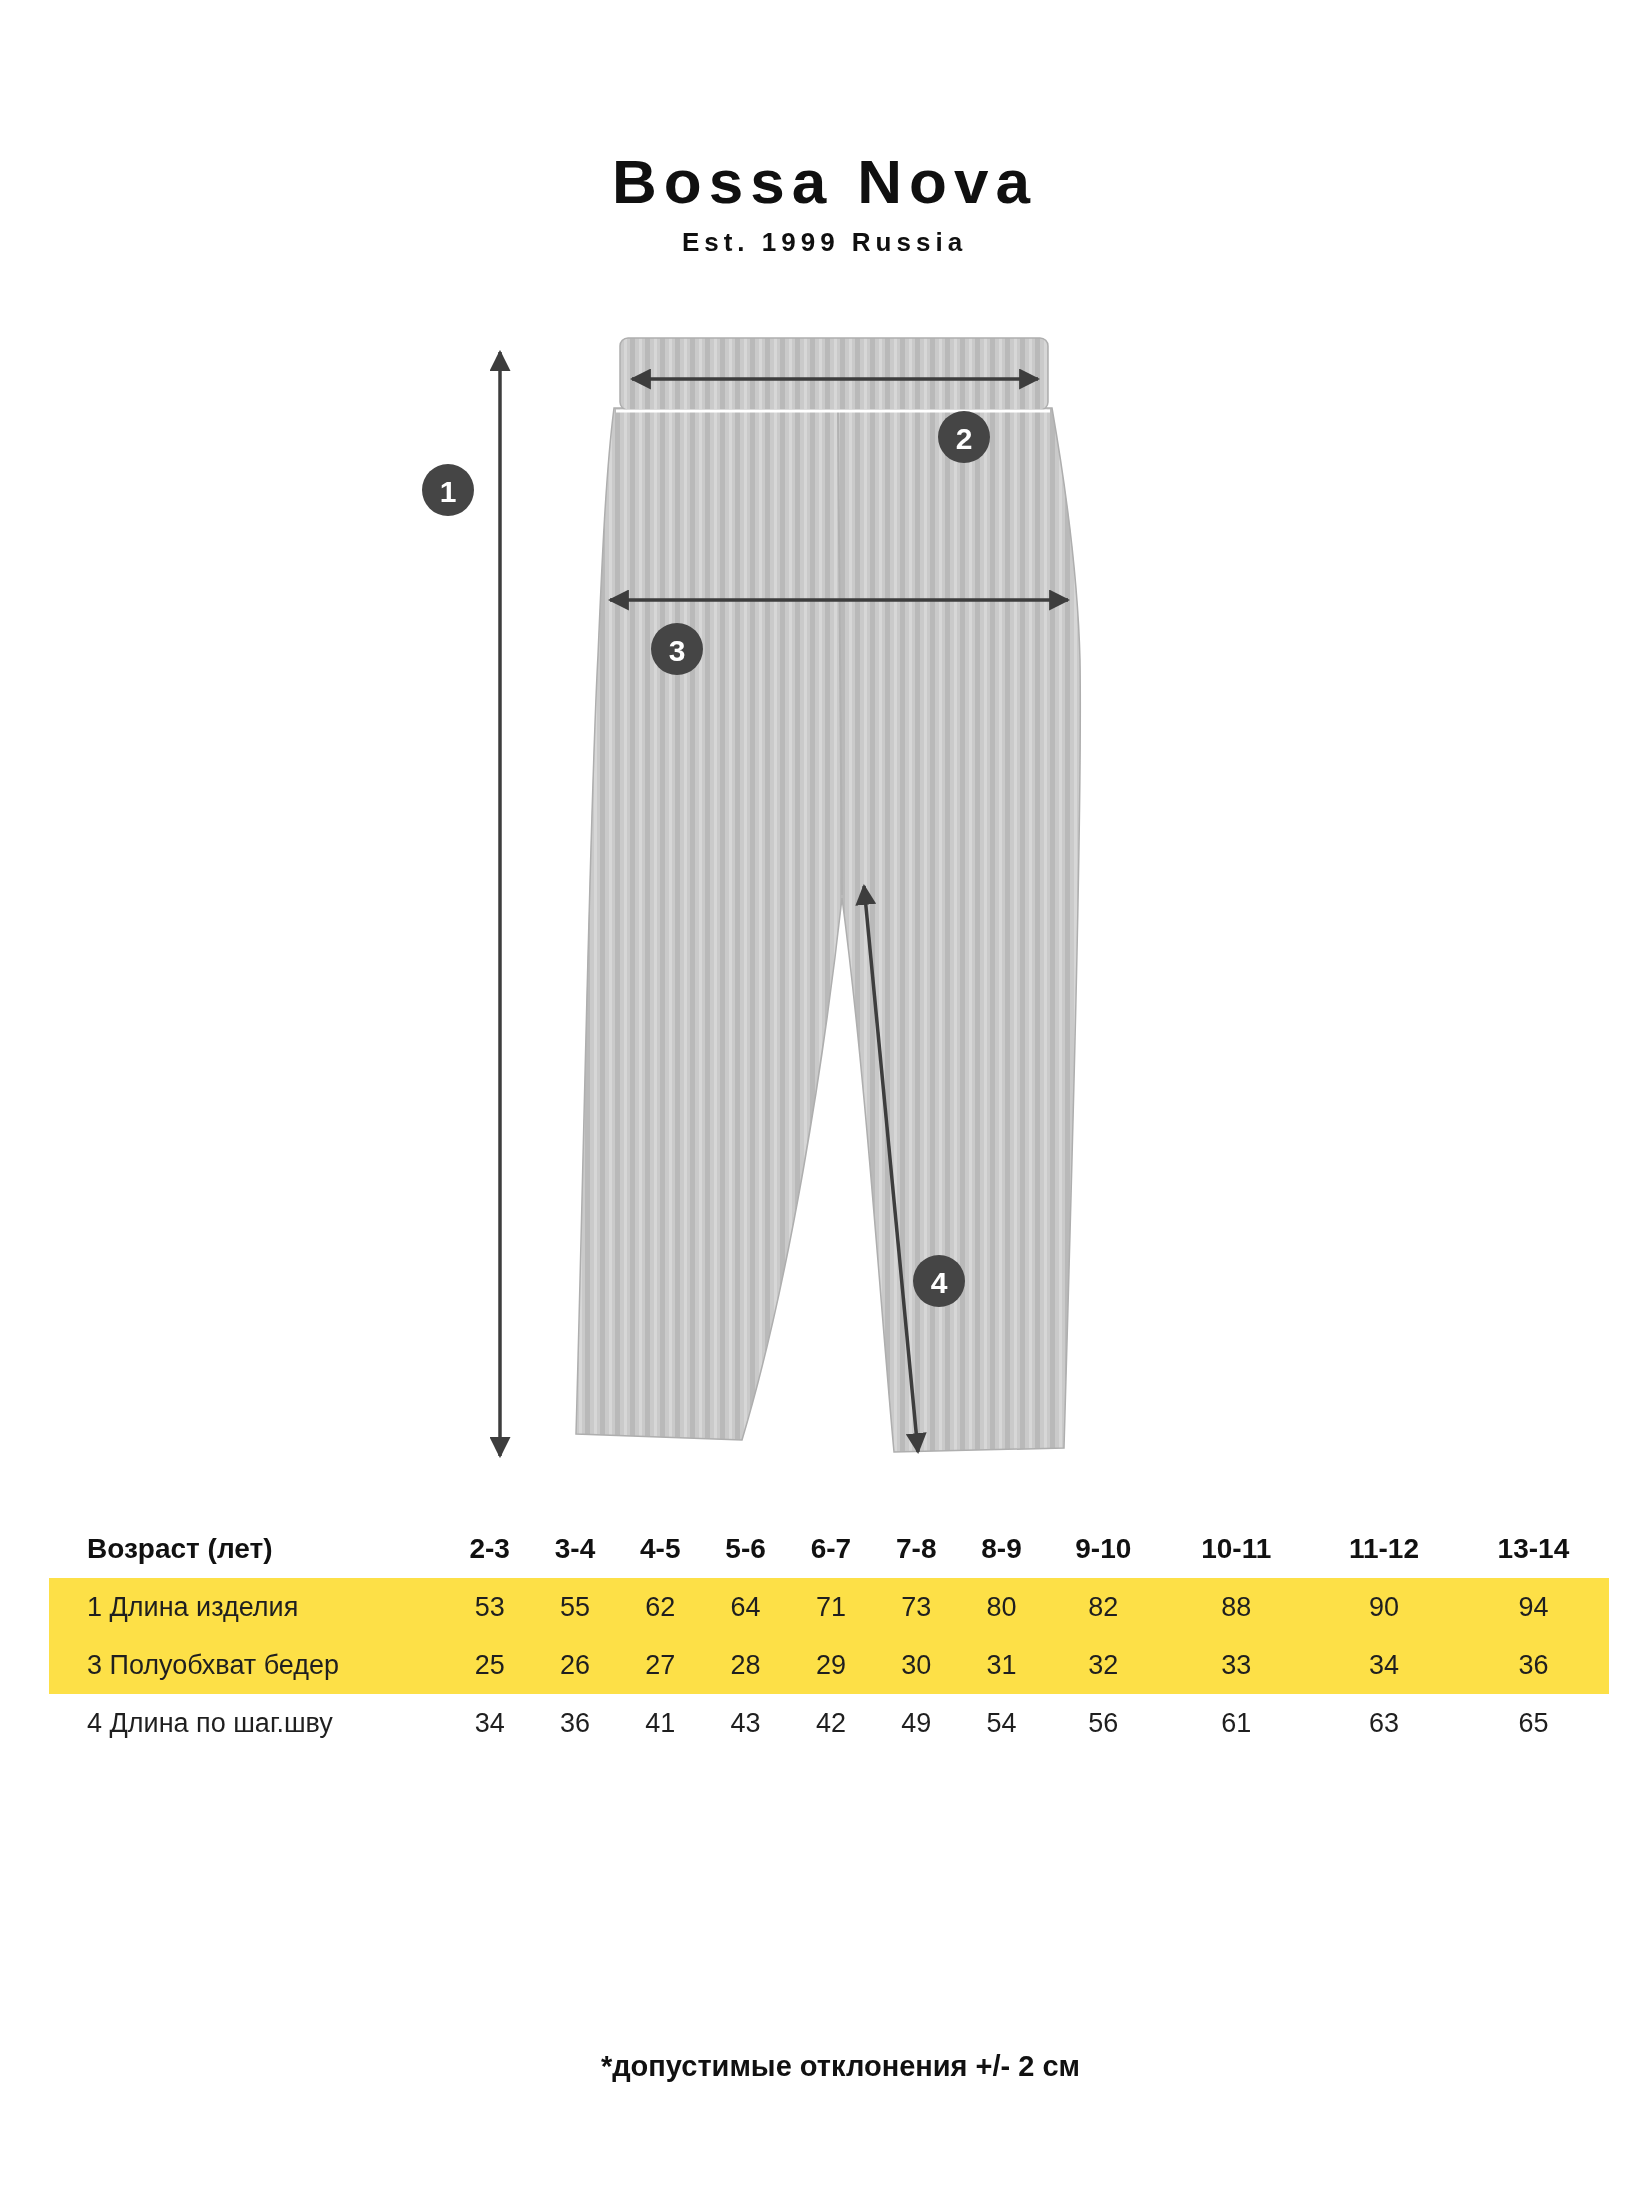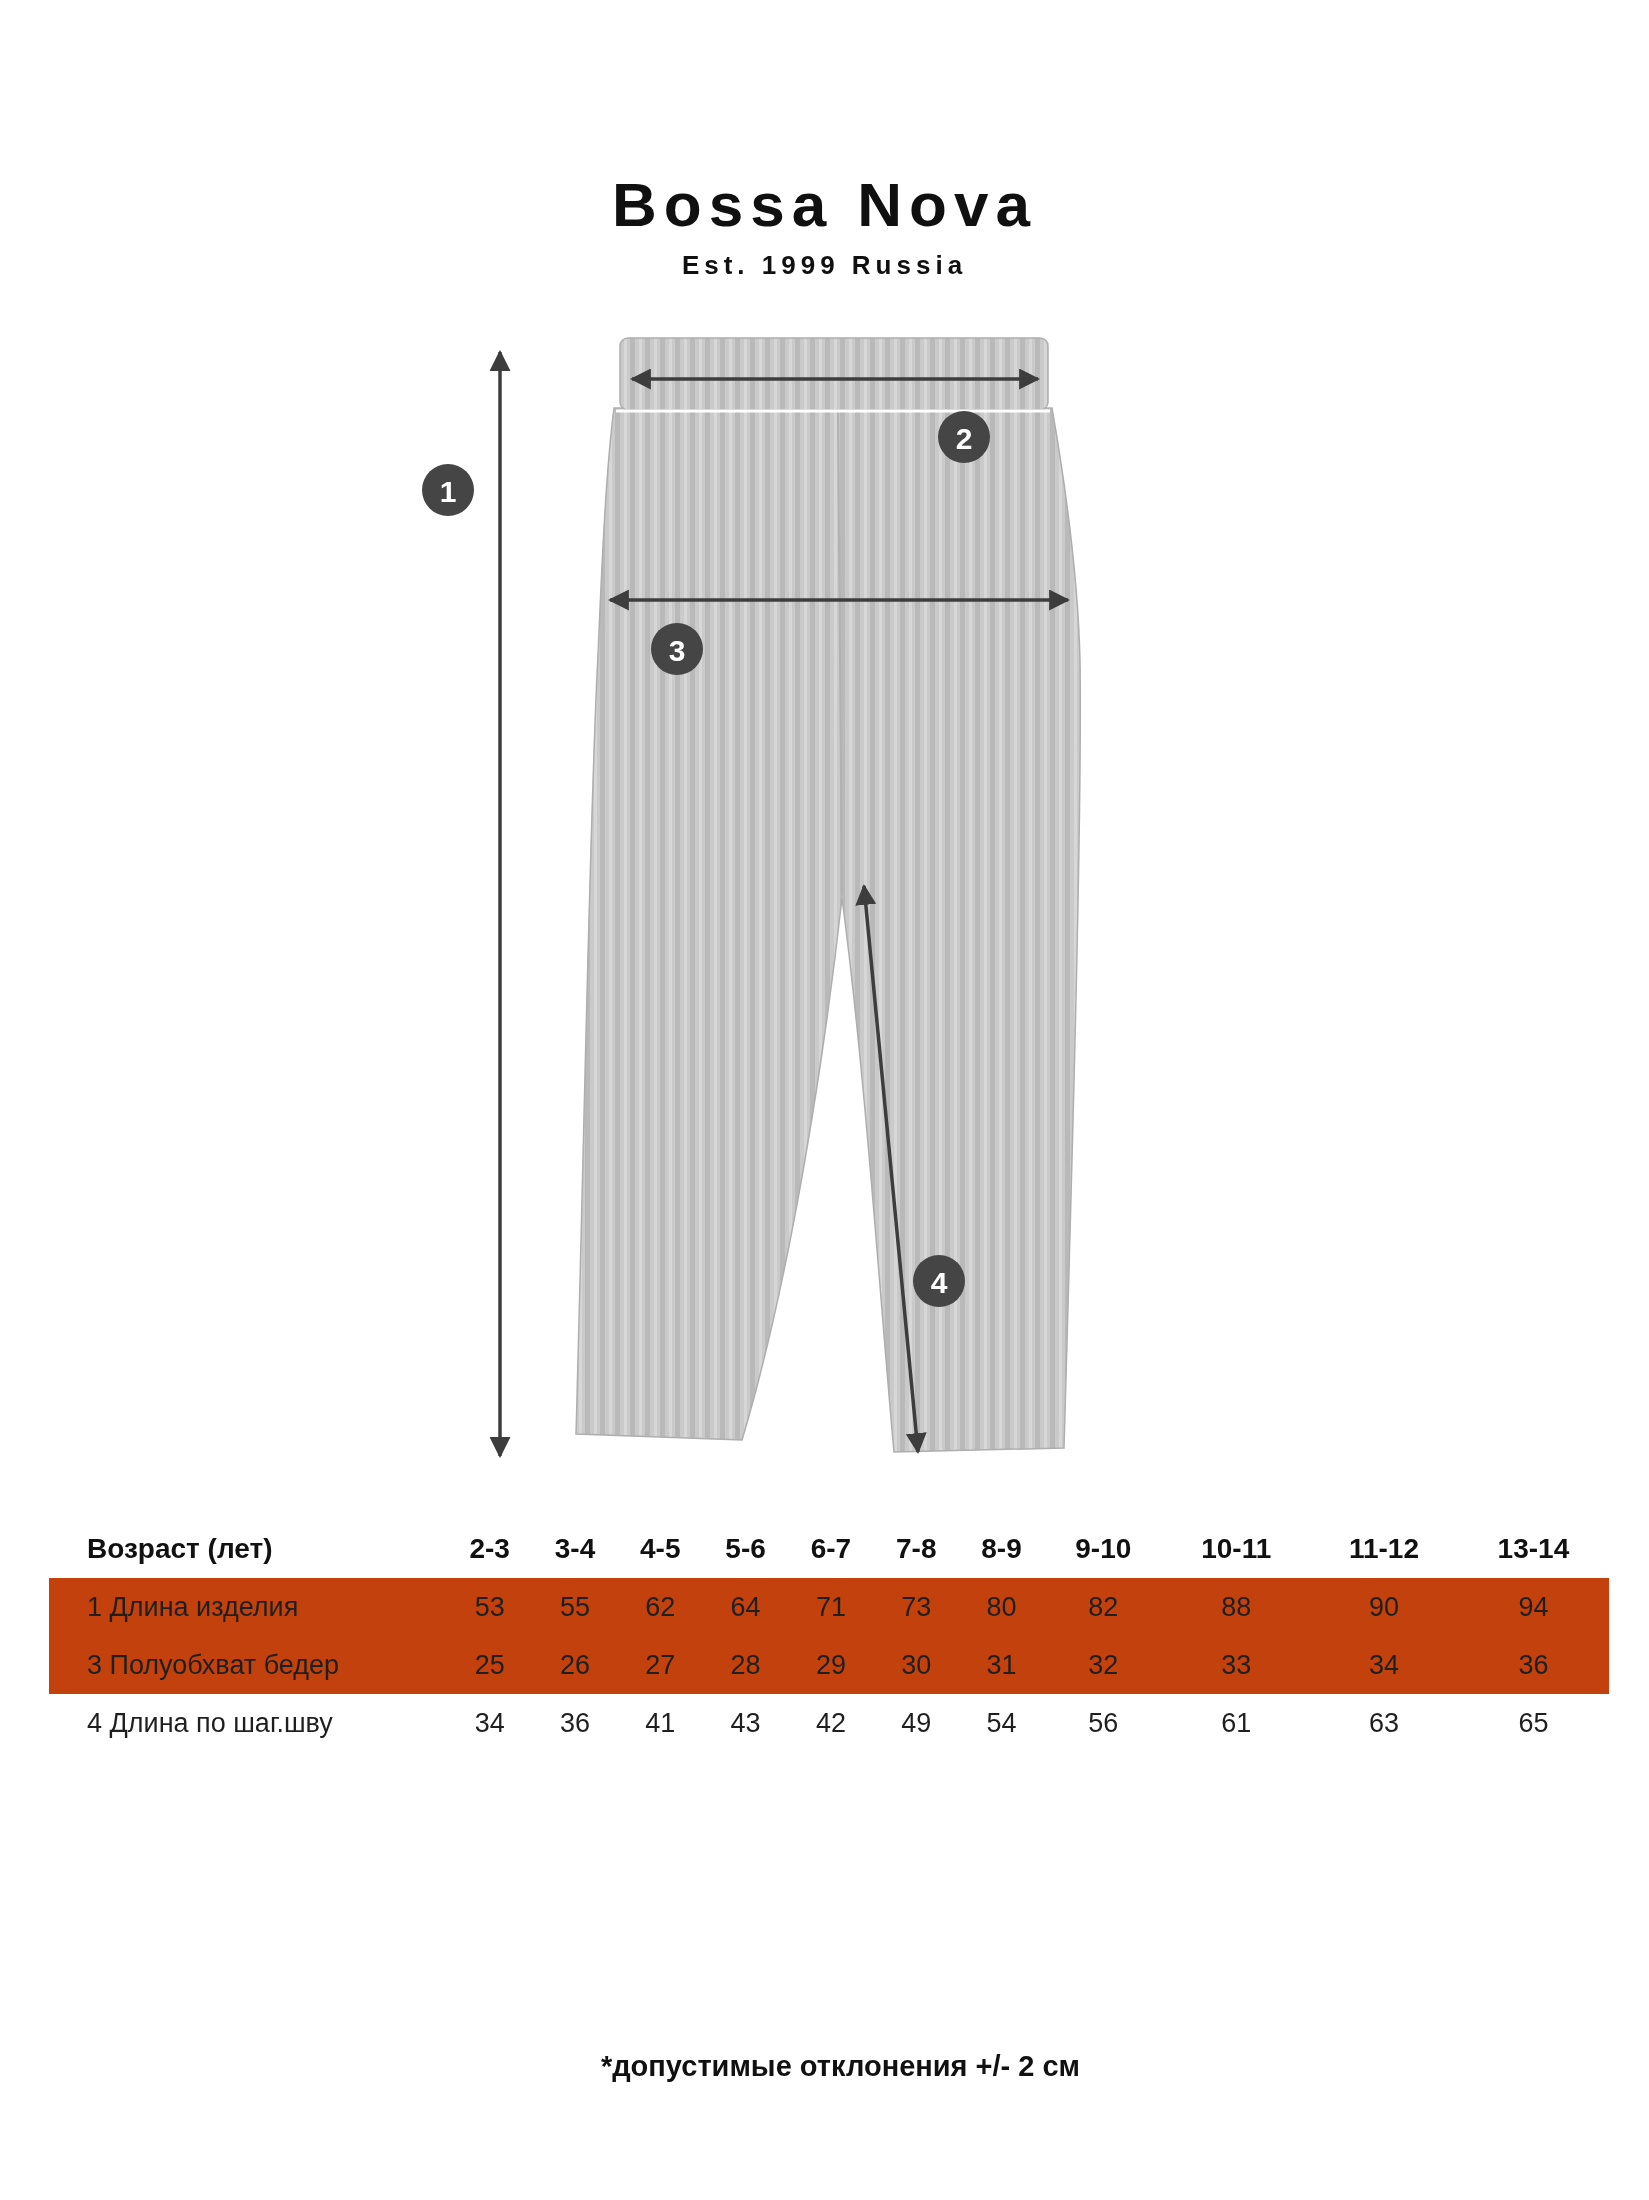--- a/index.html
+++ b/index.html
@@ -7,21 +7,20 @@
     width: 1649px; height: 2200px;
     position: relative;
     background: #ffffff;
     font-family: "Liberation Sans", sans-serif;
     color: #1c1c1c;
     overflow: hidden;
   }
   .header {
     position: absolute; top: 146px; left: 0; width: 100%;
     text-align: center;
-    margin-top: 23px;
   }
   .brand-title {
     font-size: 62px; font-weight: 800; letter-spacing: 7px; color: #101010;
   }
   .brand-subtitle {
     margin-top: 10px; font-size: 26px; font-weight: 700; letter-spacing: 5px; color: #101010;
   }
   .diagram-svg { position: absolute; left: 0; top: 0; width: 1649px; height: 2200px; }
   .arrow { stroke: #3d3d3d; stroke-width: 3.5; fill: none; }
   .marker-circle { fill: #454545; }
@@ -29,21 +28,21 @@
     font-size: 30px; font-weight: 700; fill: #ffffff;
     font-family: "Liberation Sans", sans-serif;
     text-anchor: middle; dominant-baseline: central;
   }
   .size-table-wrap { position: absolute; left: 49px; top: 1520px; width: 1560px; }
   table { width: 100%; border-collapse: collapse; font-size: 27px; color: #1f1f1f; }
   th, td { height: 58px; text-align: center; font-weight: 400; padding: 0; }
   thead th { font-weight: 700; font-size: 28px; color: #111111; }
   .label-cell { text-align: left; padding-left: 38px; width: 360px; }
   td.label-cell { font-weight: 400; }
-  tr.shaded { background: #c2410c; }
+  tr.shaded { background: #fde047; }
   .footnote {
     position: absolute; top: 2050px; left: 16px; width: 100%;
     text-align: center; font-size: 29px; font-weight: 700; color: #111111;
   }
 </style>
 </head>
 <body>
 
 <header class="header">
   <div class="brand-title">Bossa Nova</div>

